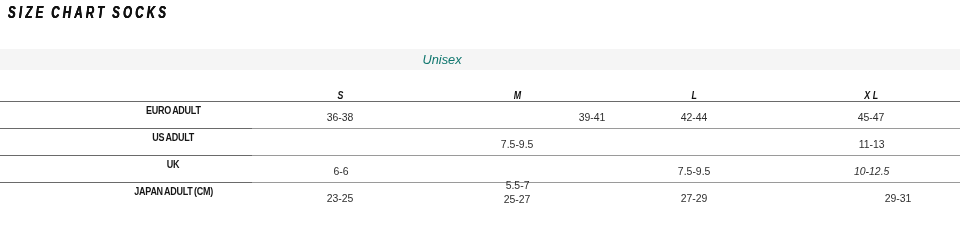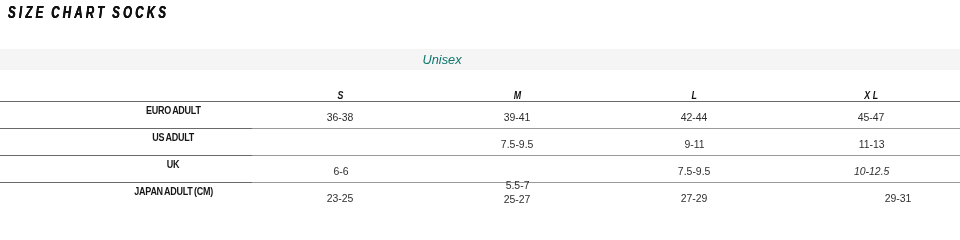--- a/index.html
+++ b/index.html
@@ -55,27 +55,26 @@
   <div class="rule" style="top:101px;"></div>
   <div class="rule" style="top:128px;"></div>
   <div class="rule-split" style="top:128px;"></div>
   <div class="rule" style="top:155px;"></div>
   <div class="rule-split" style="top:155px;"></div>
   <div class="rule" style="top:182px;"></div>
   <div class="rule-split" style="top:182px;"></div>
 
   <div class="rowlabel" style="top:105px;"><span>EURO ADULT</span></div>
   <div class="cellval" style="top:110.5px;left:252px;"><span>36-38</span></div>
-  <div class="cellval" style="top:110.5px;left:429px;"><span>39-41</span></div>
+  <div class="cellval" style="top:110.5px;left:429px;text-align:right;"><span>39-41</span></div>
   <div class="cellval" style="top:110.5px;left:606px;"><span>42-44</span></div>
   <div class="cellval" style="top:110.5px;left:783px;"><span>45-47</span></div>
 
   <div class="rowlabel" style="top:132px;"><span>US ADULT</span></div>
   <div class="cellval" style="top:137.5px;left:429px;"><span>7.5-9.5</span></div>
-  <div class="cellval" style="top:137.5px;left:606px;"><span>9-11</span></div>
   <div class="cellval" style="top:137.5px;left:783px;"><span>11-13</span></div>
 
   <div class="rowlabel" style="top:159px;"><span>UK</span></div>
   <div class="cellval" style="top:164.5px;left:252px;"><span>6-6</span></div>
   <div class="cellval" style="top:179px;left:429px;"><span>5.5-7</span></div>
   <div class="cellval" style="top:164.5px;left:606px;"><span>7.5-9.5</span></div>
   <div class="cellval" style="top:164.5px;left:783px;font-style:italic;"><span>10-12.5</span></div>
 
   <div class="rowlabel" style="top:186px;"><span>JAPAN ADULT (CM)</span></div>
   <div class="cellval" style="top:191.5px;left:252px;"><span>23-25</span></div>

